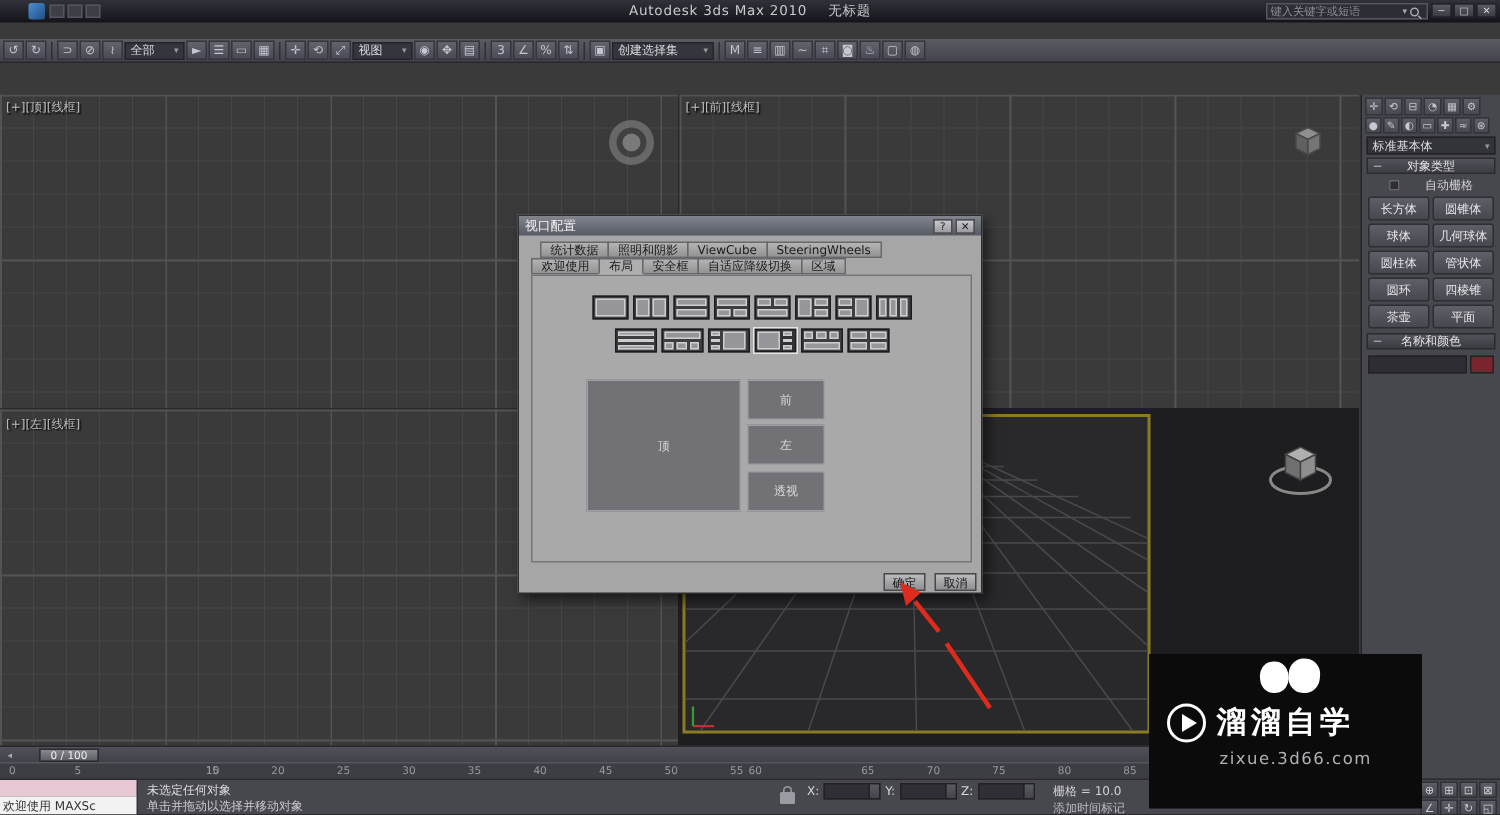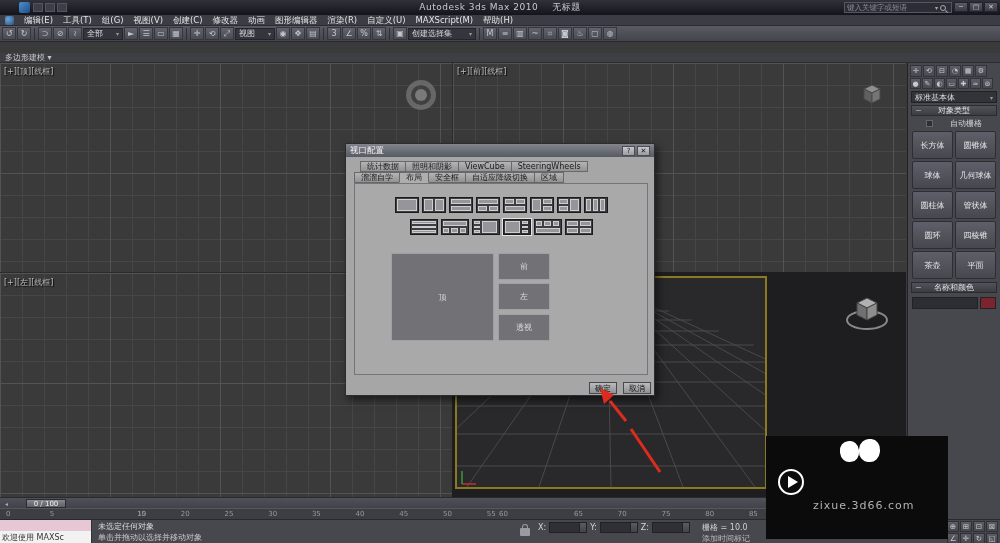--- a/index.html
+++ b/index.html
@@ -65,21 +65,21 @@
 .cmdpanel{position:absolute;left:907px;top:63px;width:93px;height:456px;background:#47474e;border-left:1px solid #222;padding:2px 2px 0;z-index:5}
 .prow{display:flex;gap:1px;margin-bottom:1px}
 .picon{width:12px;height:12px;background:linear-gradient(#5e5e68,#484851);border:1px solid #33333a;color:#c8c8d0;font-size:7px;display:flex;align-items:center;justify-content:center}
 .picon.small{width:11px;height:11px}
 .pdrop{height:12px;background:#33333a;border:1px solid #222;color:#dcdce0;font-size:8px;display:flex;align-items:center;justify-content:space-between;padding:0 3px;margin:2px 1px}
 .rollout{height:11px;background:linear-gradient(#52525a,#3c3c43);border:1px solid #2a2a30;color:#e2e2e6;font-size:8px;text-align:center;line-height:10px;margin:2px 1px;position:relative}
 .rollout::before{content:"−";position:absolute;left:3px;top:0;font-size:8px;color:#bbb}
 .autogrid{display:flex;align-items:center;justify-content:center;gap:17px;font-size:8px;color:#d0d0d5;margin:2px 0}
 .cbx{width:7px;height:7px;background:#2e2e33;border:1px solid #666}
 .objgrid{display:grid;grid-template-columns:1fr 1fr;gap:2px;padding:0 2px;margin-bottom:3px}
-.objbtn{height:28px;background:linear-gradient(#5f5f69,#47474f);border:1px solid #2d2d33;border-radius:2px;color:#e6e6ea;font-size:8px;display:flex;align-items:center;justify-content:center;white-space:nowrap;overflow:hidden}
+.objbtn{height:16px;background:linear-gradient(#5f5f69,#47474f);border:1px solid #2d2d33;border-radius:2px;color:#e6e6ea;font-size:8px;display:flex;align-items:center;justify-content:center;white-space:nowrap;overflow:hidden}
 .namerow{display:flex;gap:2px;padding:2px}
 .nameinput{flex:1;height:12px;background:#2d2d33;border:1px solid #222}
 .swatch{width:16px;height:12px;border:1px solid #222;background:#7a2430}
 
 
 .timeslider{position:absolute;left:0;top:497px;width:906px;height:11px;background:linear-gradient(#50505a,#42424a);border-top:1px solid #2a2a2e;z-index:5}
 .slider{position:absolute;left:26px;top:1px;width:40px;height:9px;background:linear-gradient(#88888f,#5d5d65);border:1px solid #2c2c30;color:#f0f0f0;font-size:7px;text-align:center;line-height:8px}
 .tsarrow{position:absolute;top:1px;width:9px;height:9px;color:#aaa;font-size:6px;text-align:center;line-height:9px}
 .tsarrow.l{left:2px}.tsarrow.r{right:2px}
 .ruler{position:absolute;left:0;top:508px;width:906px;height:11px;background:#3d3d44;border-top:1px solid #56565e;z-index:5}
@@ -161,35 +161,20 @@
       <span class="sdrop">▾</span>
       <span class="mag"></span>
     </div>
     <div class="winbtns">
       <span class="winbtn">─</span>
       <span class="winbtn">□</span>
       <span class="winbtn">✕</span>
     </div>
   </div>
 
-  <div class="menubar">
-    <span class="appmenu"></span>
-  <span class="menu-item">编辑(E)</span>
-      <span class="menu-item">工具(T)</span>
-      <span class="menu-item">组(G)</span>
-      <span class="menu-item">视图(V)</span>
-      <span class="menu-item">创建(C)</span>
-      <span class="menu-item">修改器</span>
-      <span class="menu-item">动画</span>
-      <span class="menu-item">图形编辑器</span>
-      <span class="menu-item">渲染(R)</span>
-      <span class="menu-item">自定义(U)</span>
-      <span class="menu-item">MAXScript(M)</span>
-      <span class="menu-item">帮助(H)</span>
-    </div>
 
   <div class="toolbar">
       <span class="ticon">↺</span>
       <span class="ticon">↻</span>
       <span class="tsep"></span>
       <span class="ticon">⊃</span>
       <span class="ticon">⊘</span>
       <span class="ticon">≀</span>
       <span class="tdrop">
         <span>全部</span>
@@ -226,21 +211,20 @@
       <span class="ticon">≡</span>
       <span class="ticon">▥</span>
       <span class="ticon">~</span>
       <span class="ticon">⌗</span>
       <span class="ticon">◙</span>
       <span class="ticon">♨</span>
       <span class="ticon">▢</span>
       <span class="ticon">◍</span>
     </div>
 
-  <div class="subrow">多边形建模 ▾</div>
 
   <div class="viewarea">
     <div class="vp vp-top"></div>
     <div class="vp vp-front"></div>
     <div class="vp vp-left"></div>
     <div class="vp-persp"></div>
 
     <span class="vplabel lab-top">[+][顶][线框]</span>
     <span class="vplabel lab-front">[+][前][线框]</span>
     <span class="vplabel lab-left">[+][左][线框]</span>
@@ -397,38 +381,39 @@
         <span class="navicon">✛</span>
         <span class="navicon">↻</span>
         <span class="navicon">◱</span>
       </div>
   </div>
 
   <div class="watermark">
     <span class="wb wb1"></span>
     <span class="wb wb2"></span>
     <span class="wplay"></span>
+    <span class="wbrand">溜溜自学</span>
     <span class="wurl">zixue.3d66.com</span>
   </div>
 
   <div class="dialog">
     <div class="dtitle">
       <span>视口配置</span>
       <span class="sp"></span>
       <span class="dwbtn">?</span>
       <span class="dwbtn">✕</span>
     </div>
     <div class="dtabs r1">
         <span class="dtab">统计数据</span>
         <span class="dtab">照明和阴影</span>
         <span class="dtab">ViewCube</span>
         <span class="dtab">SteeringWheels</span>
       </div>
     <div class="dtabs r2">
-        <span class="dtab">溜溜自学</span>
+        <span class="dtab">欢迎使用</span>
         <span class="dtab active">布局</span>
         <span class="dtab">安全框</span>
         <span class="dtab">自适应降级切换</span>
         <span class="dtab">区域</span>
       </div>
     <div class="dframe">
       <div class="throw r1">
           <div class="thumb">
             <div class="trect" style="left: calc(0% + 1px); top: calc(0% + 1px); width: calc(100% - 2px); height: calc(100% - 2px);"></div>
           </div>

